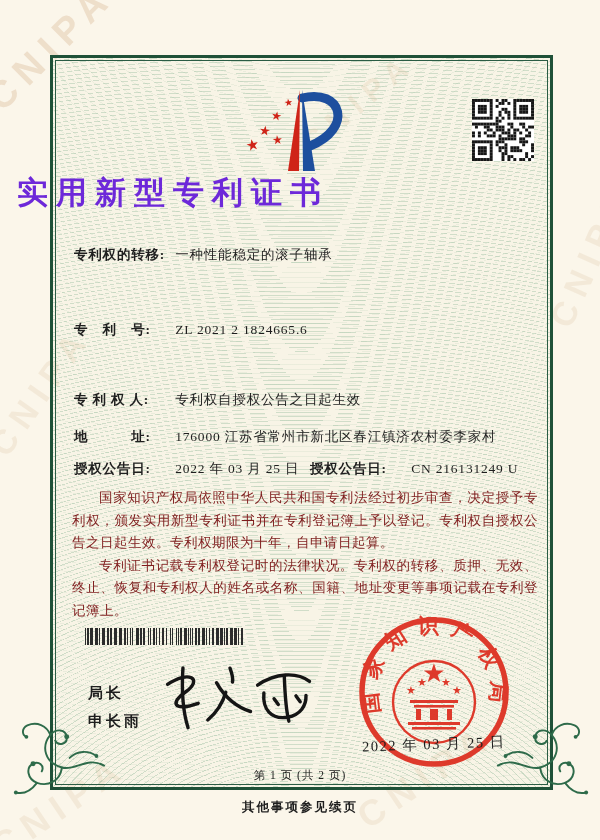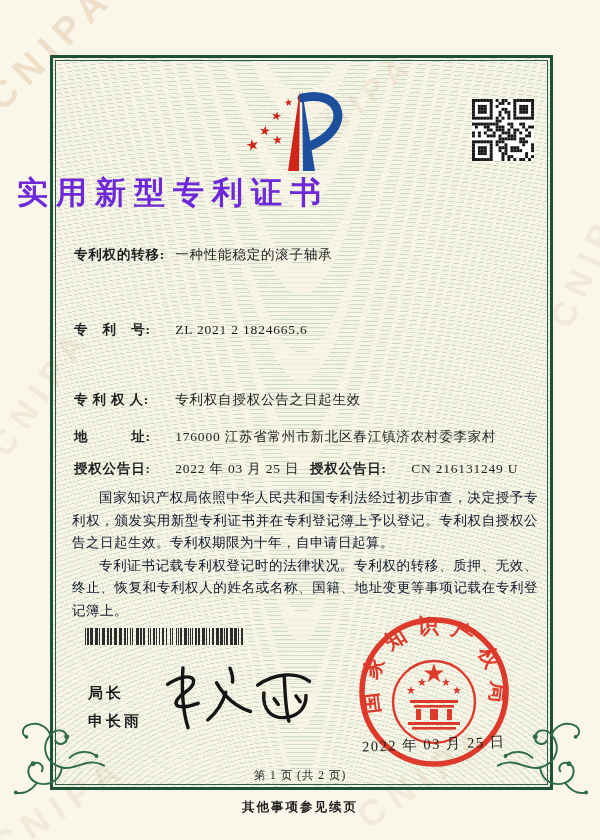--- a/index.html
+++ b/index.html
@@ -33,21 +33,21 @@
          letter-spacing:8px;color:#6d28d9;}
 
   
   .row{left:74px;width:462px;font-size:13.5px;letter-spacing:0.8px;white-space:nowrap;}
   .lbl{display:inline-block;width:97px;font-weight:700;}
   .val{font-weight:500;font-family:Liberation Serif, serif;}
   .row2cell .cell2{position:absolute;left:236px;top:0;}
 
   
   #body-text{left:72px;top:487px;width:466px;font-size:13.5px;line-height:22.5px;
-             text-align:justify;letter-spacing:0.5px;color:#0f172a;}
+             text-align:justify;letter-spacing:0.5px;color:#7f1d1d;}
   #body-text p{margin:0;text-indent:2em;}
 
   
   #barcode{left:85px;top:628px;width:160px;height:17px;display:flex;align-items:stretch;}
   #barcode span{display:block;height:100%;}
 
   
   #official{left:88px;top:684px;font-size:15px;font-weight:700;letter-spacing:3px;}
   #official div{margin-bottom:9px;}
   #signature{left:146px;top:652px;width:180px;height:90px;}

